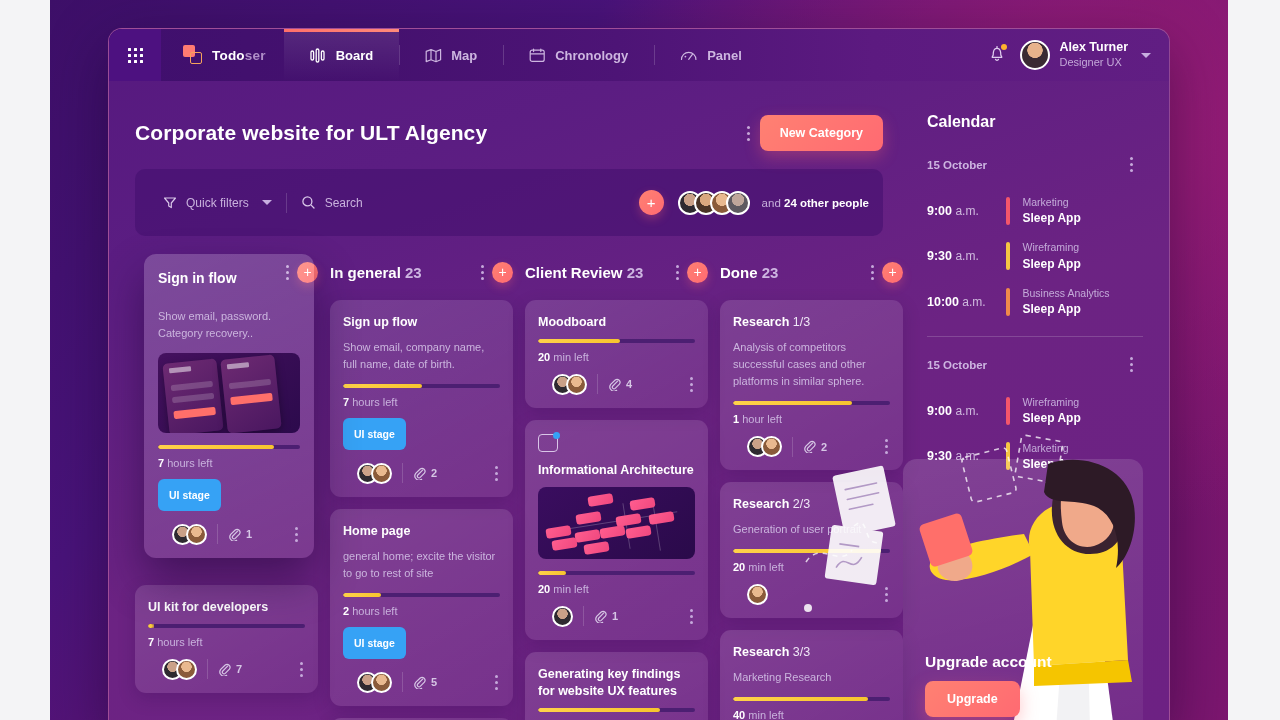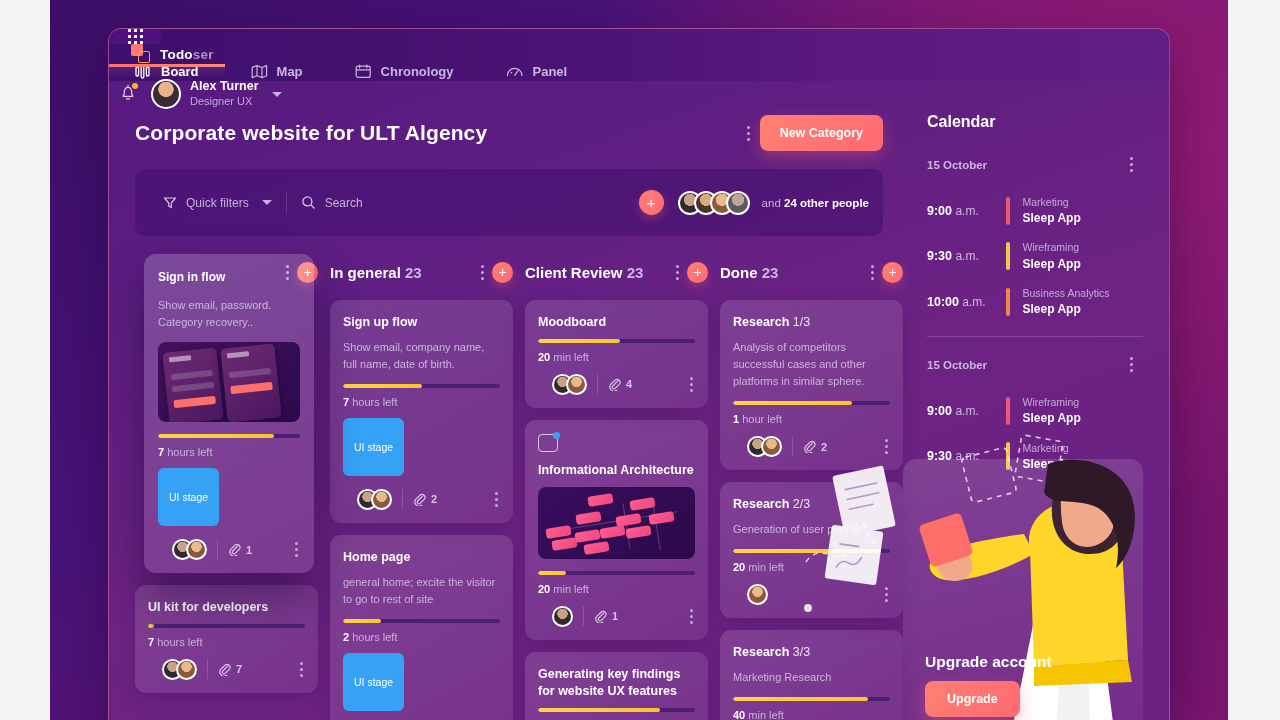--- a/index.html
+++ b/index.html
@@ -27,21 +27,20 @@
     border: 1px solid rgba(255,160,190,.35);
     border-bottom: none;
     background: linear-gradient(160deg,#56197f 0%, #5b1d82 22%, #6c2383 55%, #6d2183 100%);
     box-shadow: 0 18px 60px rgba(20,0,40,.45);
   }
 
   
   #topnav {
     position: relative; height: 52px; display: flex; align-items: stretch;
     background: linear-gradient(90deg,#3f0f6d 0%, #45116f 26%, #4d1476 48%, #5c1a80 72%, #611e83 100%);
-    flex-direction: column;
   }
   .nav-apps {
     width: 52px; display: flex; align-items: center; justify-content: center;
     background: #4d1180; cursor: pointer;
   }
   .dots9 { display: grid; grid-template-columns: repeat(3,3px); gap: 3px; }
   .dots9 i { width: 3px; height: 3px; background: #fff; border-radius: .5px; display: block; }
 
   .brand { display: flex; align-items: center; gap: 9px; padding: 0 18px 0 22px; }
   .brand-mark { position: relative; width: 20px; height: 20px; }
@@ -140,22 +139,22 @@
   }
   .card-title { font-size:12.5px; font-weight:bold; color:#fff; margin-bottom: 8px; line-height:1.35; }
   .card-title .light { font-weight:normal; color:#efe6f6; }
   .card-desc { font-size:11px; color:#cbb5de; line-height:1.55; margin-bottom: 11px; }
   .progress { height:4px; border-radius:3px; background:#4c1f72; overflow:hidden; margin-bottom:8px; }
   .progress > span { display:block; height:100%; border-radius:3px; background: linear-gradient(90deg,#ffd24a,#f7c52e); }
   .progress.dot > span { box-shadow: 0 0 0 1px rgba(255,200,60,.7); }
   .time { font-size:11px; color:#c9b2dd; margin-bottom:10px; }
   .time b { color:#fff; }
   .chip {
-    display:inline-block; background:#36a2f5; color:#fff; font-size:10.5px; font-weight:normal;
-    padding: 23px 11px; border-radius: 6px; margin-bottom: 12px;
+    display:inline-block; background:#36a2f5; color:#fff; font-size:10.5px; font-weight:bold;
+    padding: 10px 11px; border-radius: 6px; margin-bottom: 12px;
   }
   .card-foot { display:flex; align-items:center; gap:10px; }
   .card-foot .stack .av { width:21px; height:21px; margin-left:-7px; }
   .card-foot .stack .av:first-child { margin-left:0; }
   .clip { display:flex; align-items:center; gap:5px; font-size:11px; color:#d6c6e5; font-weight:bold; }
   .card-foot .spacer { flex:1; }
   .card-foot .kebab { padding: 4px 2px; }
 
   .thumb { border-radius: 8px; overflow:hidden; margin-bottom: 12px; height: 72px; position:relative;
            background: linear-gradient(140deg,#3a0d5f,#2a0a4a); }
@@ -743,21 +742,21 @@
         <div id="promo">
           <div class="promo-inner">
             <div class="promo-title">Upgrade account</div>
             <button class="btn-upgrade">Upgrade</button>
           </div>
         </div>
       </div>
     </div>
 
     <div id="drag-card">
-      <div class="card-title" style="font-size:12px;margin-bottom:12px">Sign in flow</div>
+      <div class="card-title" style="font-size:14px;margin-bottom:20px">Sign in flow</div>
       <div class="card-desc">Show email, password. Category recovery..</div>
       <div class="thumb mockup">
         <div class="phone" style="left:8px;top:8px;width:54px;height:72px;transform:rotate(-6deg)">
           <span class="plogo"></span>
           <span class="pbar" style="top:22px"></span>
           <span class="pbar" style="top:34px"></span>
           <span class="pbtn" style="top:48px"></span>
         </div>
         <div class="phone" style="left:66px;top:4px;width:54px;height:74px;transform:rotate(-6deg)">
           <span class="plogo"></span>

